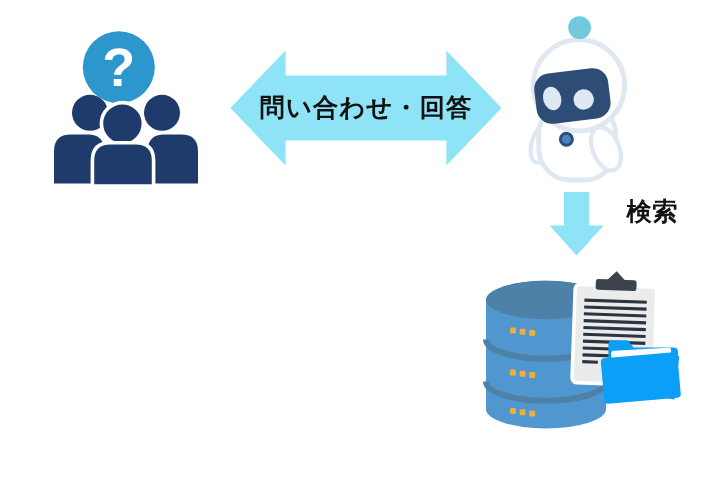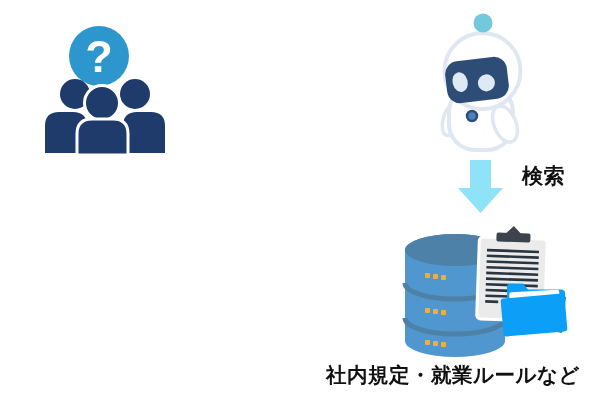--- a/index.html
+++ b/index.html
@@ -40,20 +40,26 @@
 
     <circle cx="35" cy="72" r="15" fill="#1f3b6c"></circle>
     <path d="M5 131 V104 Q5 90 19 90 H33 Q47 90 47 104 V131 Z" fill="#1f3b6c"></path>
     <circle cx="95" cy="72" r="15" fill="#1f3b6c"></circle>
     <path d="M83 131 V104 Q83 90 97 90 H111 Q125 90 125 104 V131 Z" fill="#1f3b6c"></path>
 
     <circle cx="62" cy="81" r="17.5" fill="#1f3b6c" stroke="#ffffff" stroke-width="3"></circle>
     <path d="M37 133 V112 Q37 97 52 97 H73 Q88 97 88 112 V133 Z" fill="#1f3b6c" stroke="#ffffff" stroke-width="3"></path>
   </svg>
 
+  <div class="abs exchange-wrap">
+    <svg width="226" height="96" viewBox="0 0 226 96">
+      <polygon points="0,48 46,0 46,21 180,21 180,0 226,48 180,96 180,75 46,75 46,96" fill="#8ee3f7"></polygon>
+    </svg>
+    <div class="exchange-text">問い合わせ・回答</div>
+  </div>
 
   <svg class="abs robot-wrap" width="100" height="150" viewBox="0 0 100 150">
 
     <ellipse cx="16" cy="112" rx="8" ry="16" fill="#ffffff" stroke="#dfe7f0" stroke-width="3.5" transform="rotate(15 16 112)"></ellipse>
     <rect x="14" y="78" width="64" height="64" rx="26" fill="#ffffff" stroke="#dfe7f0" stroke-width="4"></rect>
     <ellipse cx="70" cy="116" rx="11" ry="19" fill="#ffffff" stroke="#dfe7f0" stroke-width="3.5" transform="rotate(-22 70 116)"></ellipse>
     <circle cx="37" cy="108" r="5" fill="#4a80bd" stroke="#2d4d77" stroke-width="2.5"></circle>
 
     <rect x="45.5" y="22" width="4" height="22" fill="#dfe7f0"></rect>
 
@@ -110,15 +116,14 @@
       </g>
     </g>
 
     <g>
       <path d="M107 100 L107 62 Q107 58.5 110.5 58.5 L123 58.5 L128 64.5 L161 64.5 Q165 64.5 165 68 L165 100 Z" fill="#0b9ff7"></path>
       <polygon points="157,68 166,72 162,108 152,106" fill="#0a8ce2"></polygon>
       <rect x="110" y="66" width="50" height="34" rx="2" fill="#fdfdfd" transform="rotate(-3 135 83)"></rect>
       <rect x="102" y="71" width="64" height="38" rx="3" fill="#0b9ff7" transform="rotate(-5 134 90)"></rect>
     </g>
   </svg>
-  <div class="abs label knowledge-label">社内規定・就業ルールなど</div>
 
 </div>
 
 </body></html>

